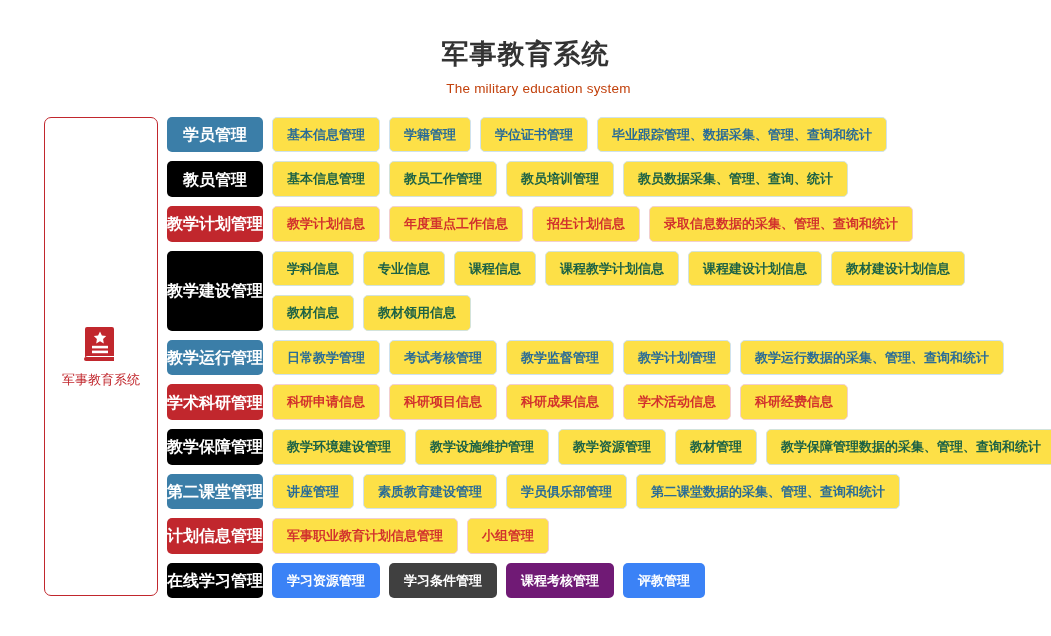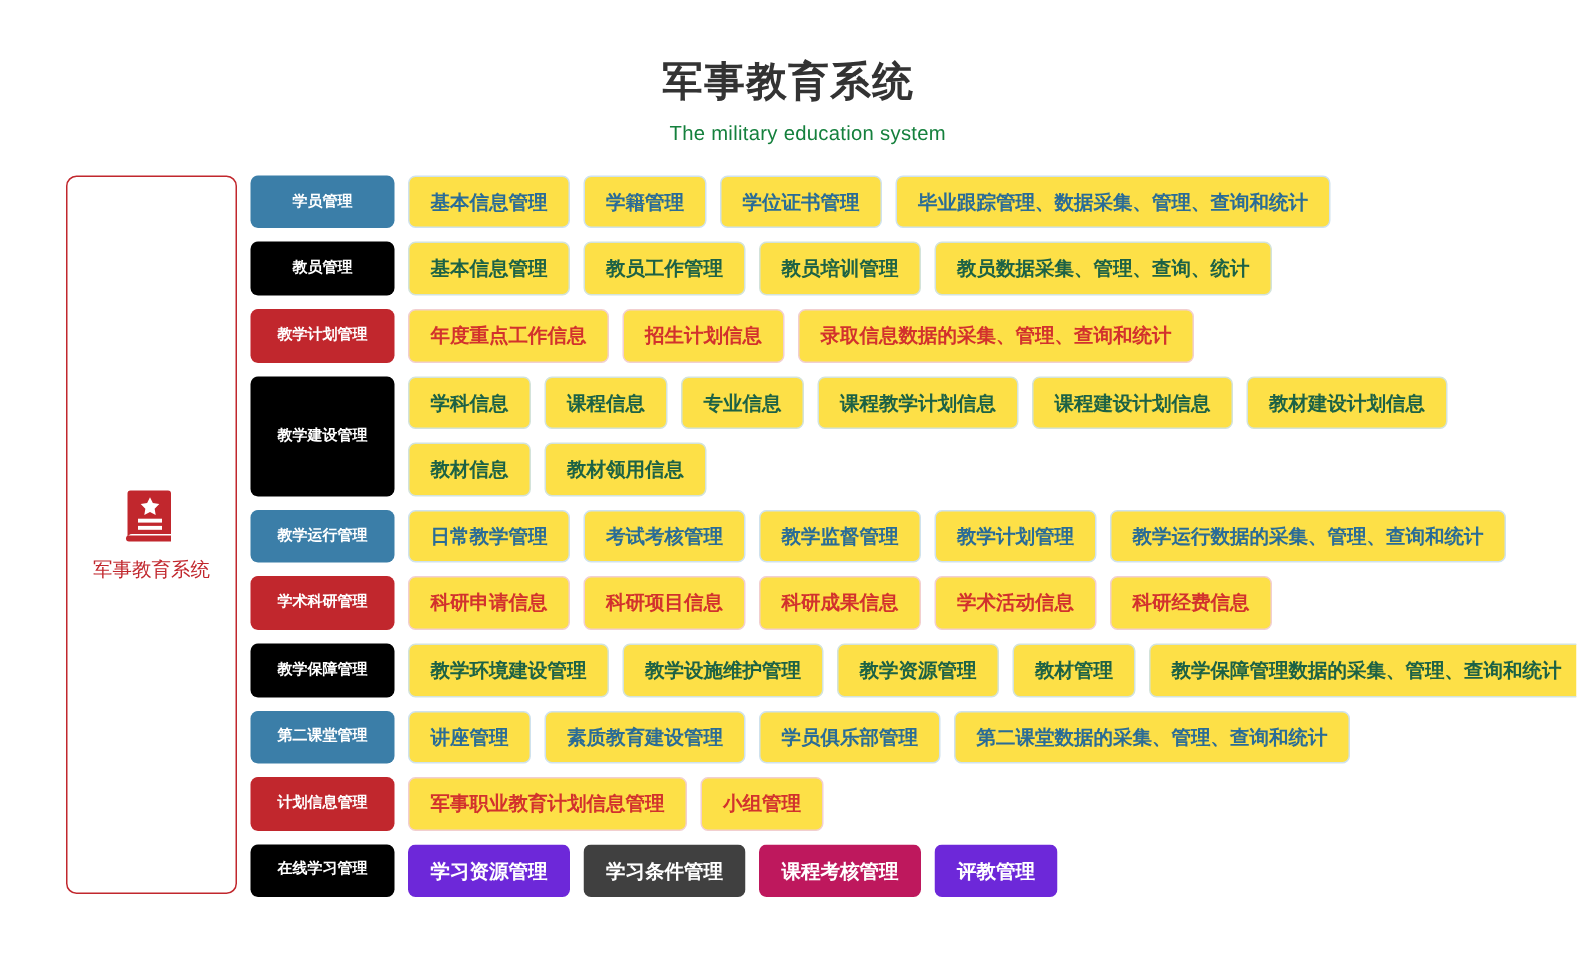--- a/index.html
+++ b/index.html
@@ -26,21 +26,21 @@
   .page-title {
     font-size: 27px;
     font-weight: bold;
     color: #333333;
     letter-spacing: 1px;
     line-height: 1.25;
     margin: 0;
   }
   .page-subtitle {
     font-size: 13.5px;
-    color: #15803d;
+    color: #c2410c;
     font-weight: normal;
     margin: 9px 0 0 0;
     letter-spacing: 0.2px;
     padding-left: 26px;
   }
 
   
   .body-area {
     position: relative;
     margin-top: 21px;
@@ -86,21 +86,21 @@
     display: flex;
     align-items: stretch;
     gap: 9px;
   }
 
   .cat {
     flex: none;
     width: 96px;
     border-radius: 5px;
     color: #ffffff;
-    font-size: 10px;
+    font-size: 16px;
     font-weight: bold;
     display: flex;
     align-items: center;
     justify-content: center;
     text-align: center;
     padding: 6px 4px;
     line-height: 1.2;
     white-space: nowrap;
   }
   .cat.blue  { background: #3b7ea8; }
@@ -134,22 +134,22 @@
     flex: none;
   }
   
   .chip.outline.blue  { color: #2a6c96; border-color: #cfe2ee; }
   .chip.outline.green { color: #1d6245; border-color: #d3e3db; }
   .chip.outline.red   { color: #d2322d; border-color: #f2cfd0; font-weight: bold; }
   .chip.outline.blue, .chip.outline.green { font-weight: bold; }
 
   
   .chip.filled { color: #ffffff; font-weight: bold; border-color: transparent; }
-  .chip.filled.blue  { background: #6d28d9; }
-  .chip.filled.green { background: #be185d; }
+  .chip.filled.blue  { background: #3b82f6; }
+  .chip.filled.green { background: #701a75; }
   .chip.filled.red   { background: #404040; }
 
   
   .row.tall .cat { align-self: stretch; }
 </style>
 </head>
 <body>
 
 <div id="page">
 
@@ -193,33 +193,34 @@
               <div class="chip outline green">教员工作管理</div>
               <div class="chip outline green">教员培训管理</div>
               <div class="chip outline green">教员数据采集、管理、查询、统计</div>
             </div>
           </div>
         </div>
         <div class="row">
           <div class="cat red">教学计划管理</div>
           <div class="children">
             <div class="child-line">
+              <div class="chip outline red">教学计划信息</div>
               <div class="chip outline red">年度重点工作信息</div>
               <div class="chip outline red">招生计划信息</div>
               <div class="chip outline red">录取信息数据的采集、管理、查询和统计</div>
             </div>
           </div>
         </div>
         <div class="row tall">
           <div class="cat green">教学建设管理</div>
           <div class="children">
             <div class="child-line">
               <div class="chip outline green">学科信息</div>
+              <div class="chip outline green">专业信息</div>
               <div class="chip outline green">课程信息</div>
-              <div class="chip outline green">专业信息</div>
               <div class="chip outline green">课程教学计划信息</div>
               <div class="chip outline green">课程建设计划信息</div>
               <div class="chip outline green">教材建设计划信息</div>
             </div>
             <div class="child-line">
               <div class="chip outline green">教材信息</div>
               <div class="chip outline green">教材领用信息</div>
             </div>
           </div>
         </div>

